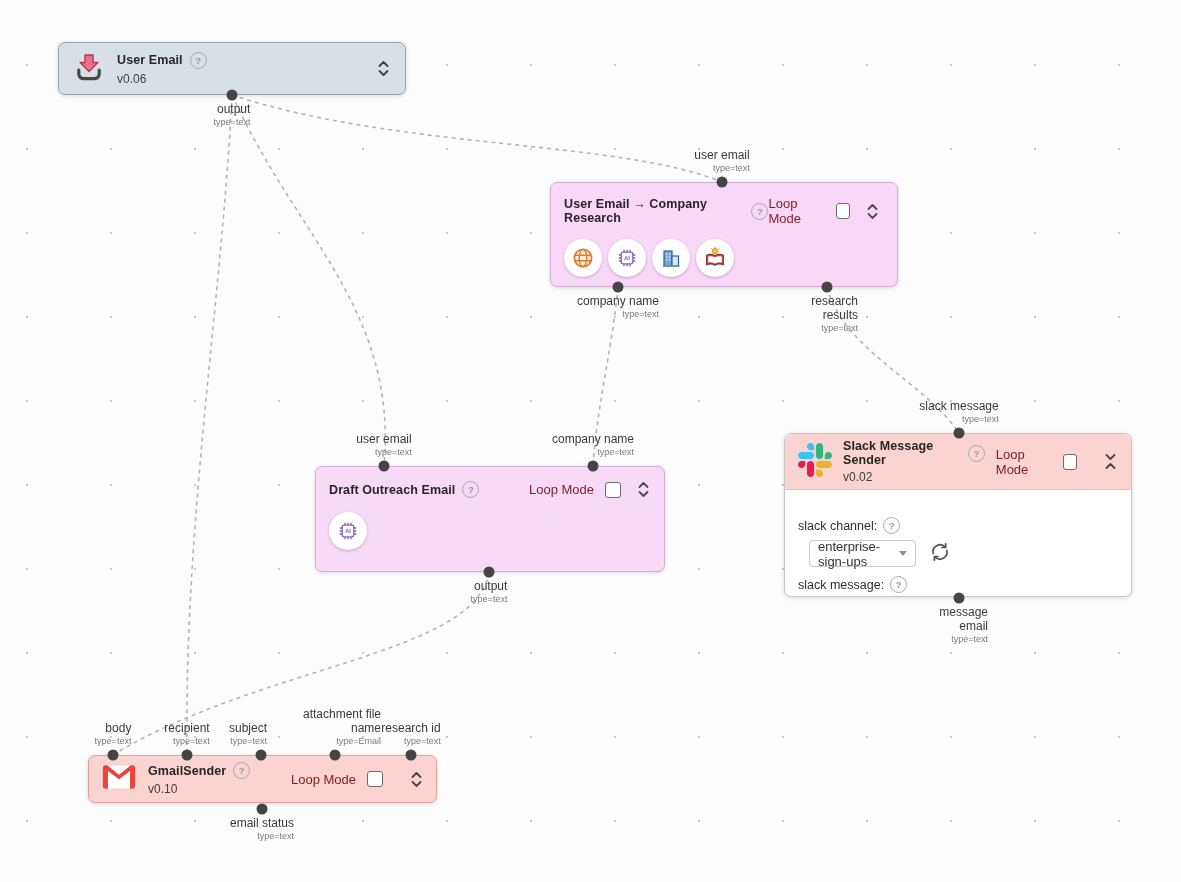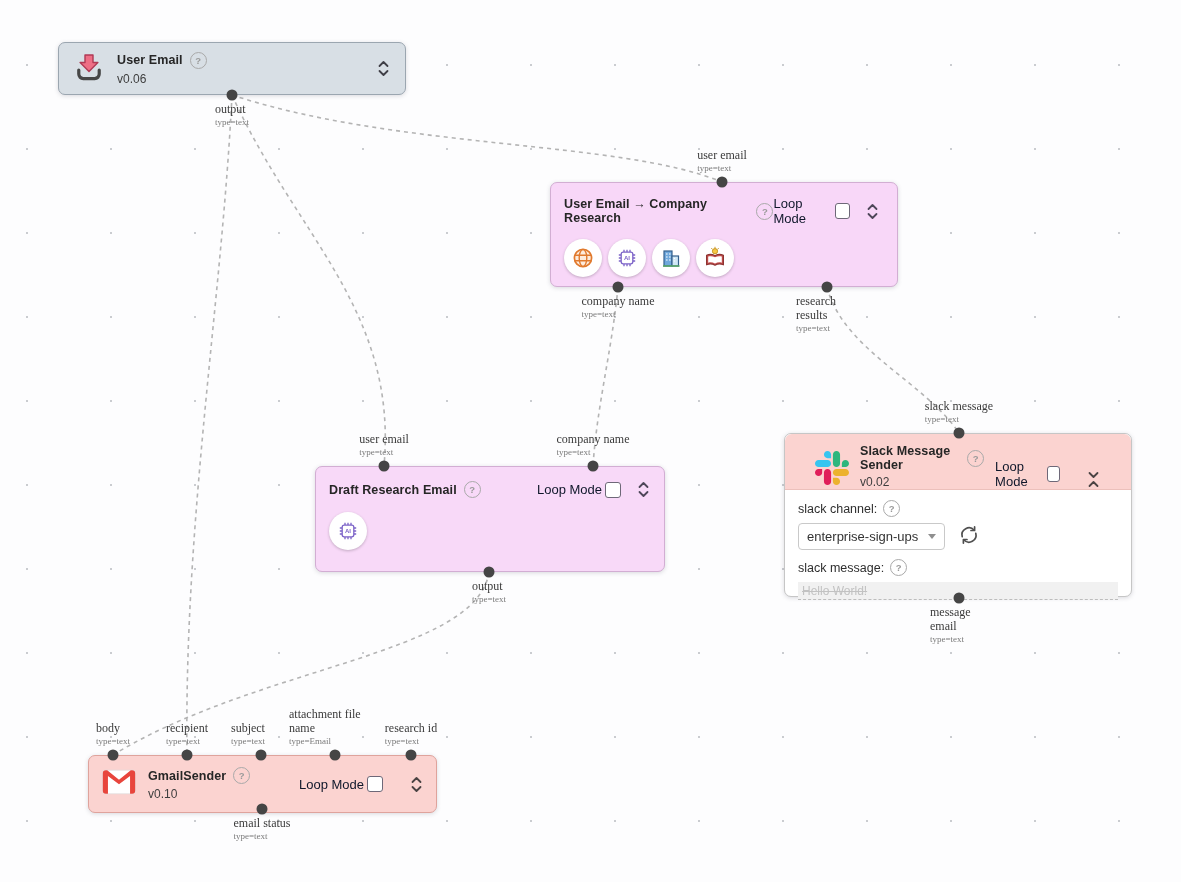--- a/index.html
+++ b/index.html
@@ -12,49 +12,49 @@
   }
   svg.edges{position:absolute;left:0;top:0;width:1181px;height:882px;z-index:1;}
   .edge{stroke:#b4b4b4;stroke-width:1.6;fill:none;stroke-dasharray:4 4;}
   .node{position:absolute;z-index:2;border-radius:7px;box-sizing:border-box;
         box-shadow:0 1px 4px rgba(90,90,110,.22);}
   .n-ue{left:58px;top:42px;width:348px;height:53px;background:#d8dfe5;border:1px solid #9ba6b0;
         display:flex;align-items:center;padding:0 14px;gap:12px;}
   .n-cr{left:550px;top:182px;width:348px;height:105px;background:#f8d7f8;border:1px solid #d2aed3;padding:13px 17px 0 13px;}
   .n-do{left:315px;top:466px;width:350px;height:106px;background:#f8d9f8;border:1px solid #d2aed3;padding:13px 13px 0 13px;}
   .n-sl{left:784px;top:433px;width:348px;height:164px;background:#ffffff;border:1px solid #c6c6c6;}
-  .n-gm{left:88px;top:755px;width:349px;height:58px;background:#fbd3d0;border:1px solid #dfa39c;
+  .n-gm{left:88px;top:755px;width:349px;height:48px;background:#fbd3d0;border:1px solid #dfa39c;
         display:flex;align-items:center;padding:0 12px;gap:11px;}
   .sl-hdr{height:55px;background:#fbd3d0;border-bottom:1px solid #ecc0bb;border-radius:7px 7px 0 0;
-          display:flex;align-items:flex-end;padding:0 30px;gap:11px;}
-  .sl-body{padding:10px 13px 0 13px;}
+          display:flex;align-items:center;padding:0 13px;gap:11px;}
+  .sl-body{padding:27px 13px 0 13px;}
   .titleblock{display:flex;flex-direction:column;justify-content:center;}
   .titlerow{display:flex;align-items:center;}
   .title{font-weight:bold;font-size:12.5px;color:#262626;letter-spacing:.1px;}
   .ver{font-size:12px;color:#3e3e3e;margin-top:3px;}
   .help{width:15px;height:15px;border-radius:50%;border:1.4px solid #a9a9a9;color:#9a9a9a;
         font-size:9.5px;font-weight:bold;display:inline-flex;align-items:center;justify-content:center;
         margin-left:7px;flex:none;background:transparent;}
-  .loop{display:flex;align-items:center;gap:3px;margin-left:auto;font-size:13px;color:#0f172a;}
+  .loop{display:flex;align-items:center;gap:11px;margin-left:auto;font-size:13px;color:#7f1d1d;}
   .cbx{width:16px;height:16px;border:1.6px solid #6e6878;border-radius:3px;background:#fff;box-sizing:border-box;}
   .chev{margin-left:15px;display:inline-flex;}
   .badges{display:flex;gap:6px;margin-top:13px;}
   .badge{width:38px;height:38px;border-radius:50%;background:#fff;flex:none;
          box-shadow:0 1px 3px rgba(0,0,0,.22);display:flex;align-items:center;justify-content:center;}
   .fld-lbl{font-size:12.5px;color:#2f2f2f;display:flex;align-items:center;}
   .fld-lbl .help{margin-left:6px;}
   .dd-row{margin-top:6px;margin-bottom:9px;display:flex;align-items:center;gap:13px;}
-  .dd-box{width:147px;height:27px;border:1px solid #c9c9c9;border-radius:4px;background:#fff;
-          display:flex;align-items:center;justify-content:space-between;padding:0 8px;font-size:13px;color:#333;box-sizing:border-box;}
+  .dd-box{width:107px;height:27px;border:1px solid #c9c9c9;border-radius:4px;background:#fff;
+          display:flex;align-items:center;justify-content:space-between;padding:0 8px;font-size:13px;color:#333;box-sizing:border-box;margin-left:11px;}
   .caret{width:0;height:0;border-left:4px solid transparent;border-right:4px solid transparent;border-top:5px solid #8f8f8f;}
   .msg-input{margin-top:6px;height:17px;background:#f1f1f1;border-bottom:1.5px dashed #bdbdbd;
              font-size:12px;color:#c2c2c2;display:flex;align-items:center;padding:0 4px;}
   .strike{text-decoration:line-through;}
   .dot{position:absolute;z-index:3;width:11px;height:11px;border-radius:50%;background:#454545;transform:translate(-50%,-50%);}
-  .pl{position:absolute;z-index:3;text-align:left;line-height:1.18;font-family:Liberation Serif, serif;}
+  .pl{position:absolute;z-index:3;text-align:right;line-height:1.18;}
   .pl.up{transform:translate(-50%,-100%);}
   .pl.dn{transform:translate(-50%,0);}
   .pl .nm{display:block;font-size:12px;color:#3a3a3a;}
   .pl .tp{display:block;font-size:9px;color:#7a7a7a;margin-top:1px;}
   .nowrap{white-space:nowrap;}
 </style>
 </head>
 <body>
 
 <div class="canvas">
@@ -134,21 +134,21 @@
           <path d="M12 1.2v1M8.6 2.4l.7.7M15.4 2.4l-.7.7" stroke="#C9982A" stroke-width="1" stroke-linecap="round"></path>
           <path d="M3.6 9.4c2.6-1.3 5.6-1.2 8.4.4 2.8-1.6 5.8-1.7 8.4-.4v9.4c-2.6-1.3-5.6-1.2-8.4.4-2.8-1.6-5.8-1.7-8.4-.4z" fill="#C6504E" stroke="#8E3432" stroke-width="1.2" stroke-linejoin="round"></path>
           <path d="M5.2 10.6c2-.8 4.3-.6 6.8.7v6.2c-2.5-1.3-4.8-1.5-6.8-.7zM18.8 10.6c-2-.8-4.3-.6-6.8.7v6.2c2.5-1.3 4.8-1.5 6.8-.7z" fill="#fff"></path>
         </svg>
       </span>
     </div>
   </div>
 
   <div class="node n-do">
     <div class="titlerow">
-      <span class="title">Draft Research Email</span>
+      <span class="title">Draft Outreach Email</span>
       <span class="help">?</span>
       <span class="loop">
         <span>Loop Mode</span>
         <span class="cbx"></span>
       </span>
       <span class="chev">
         <svg width="15" height="19" viewBox="0 0 15 19" fill="none" stroke="#4e4759" stroke-width="1.8" stroke-linecap="round" stroke-linejoin="round">
             <path d="M3.5 7 7.5 3l4 4"></path>
             <path d="M3.5 12l4 4 4-4"></path>
           </svg>
@@ -209,23 +209,20 @@
               <path d="M16.6 2.9v3.6h-3.6"></path>
             <path d="M17.8 9.4a7 7 0 0 1-12 6.4"></path>
               <path d="M5.4 19.1v-3.6h3.6"></path>
           </svg>
         </span>
       </div>
       <div class="fld-lbl">
         <span>slack message:</span>
         <span class="help">?</span>
       </div>
-      <div class="msg-input">
-        <span class="strike">Hello World!</span>
-      </div>
     </div>
   </div>
 
   <div class="node n-gm">
     <span>
       <svg width="36" height="28" viewBox="0 0 48 38">
         <rect x="2" y="3" width="44" height="32" rx="3" fill="#ffffff" stroke="#dedede"></rect>
         <path d="M2 7a4 4 0 0 1 4-4h2l16 13L40 3h2a4 4 0 0 1 4 4v24a4 4 0 0 1-4 4h-3V11L24 22 9 11v24H6a4 4 0 0 1-4-4z" fill="#E8453C"></path>
       </svg>
     </span>

